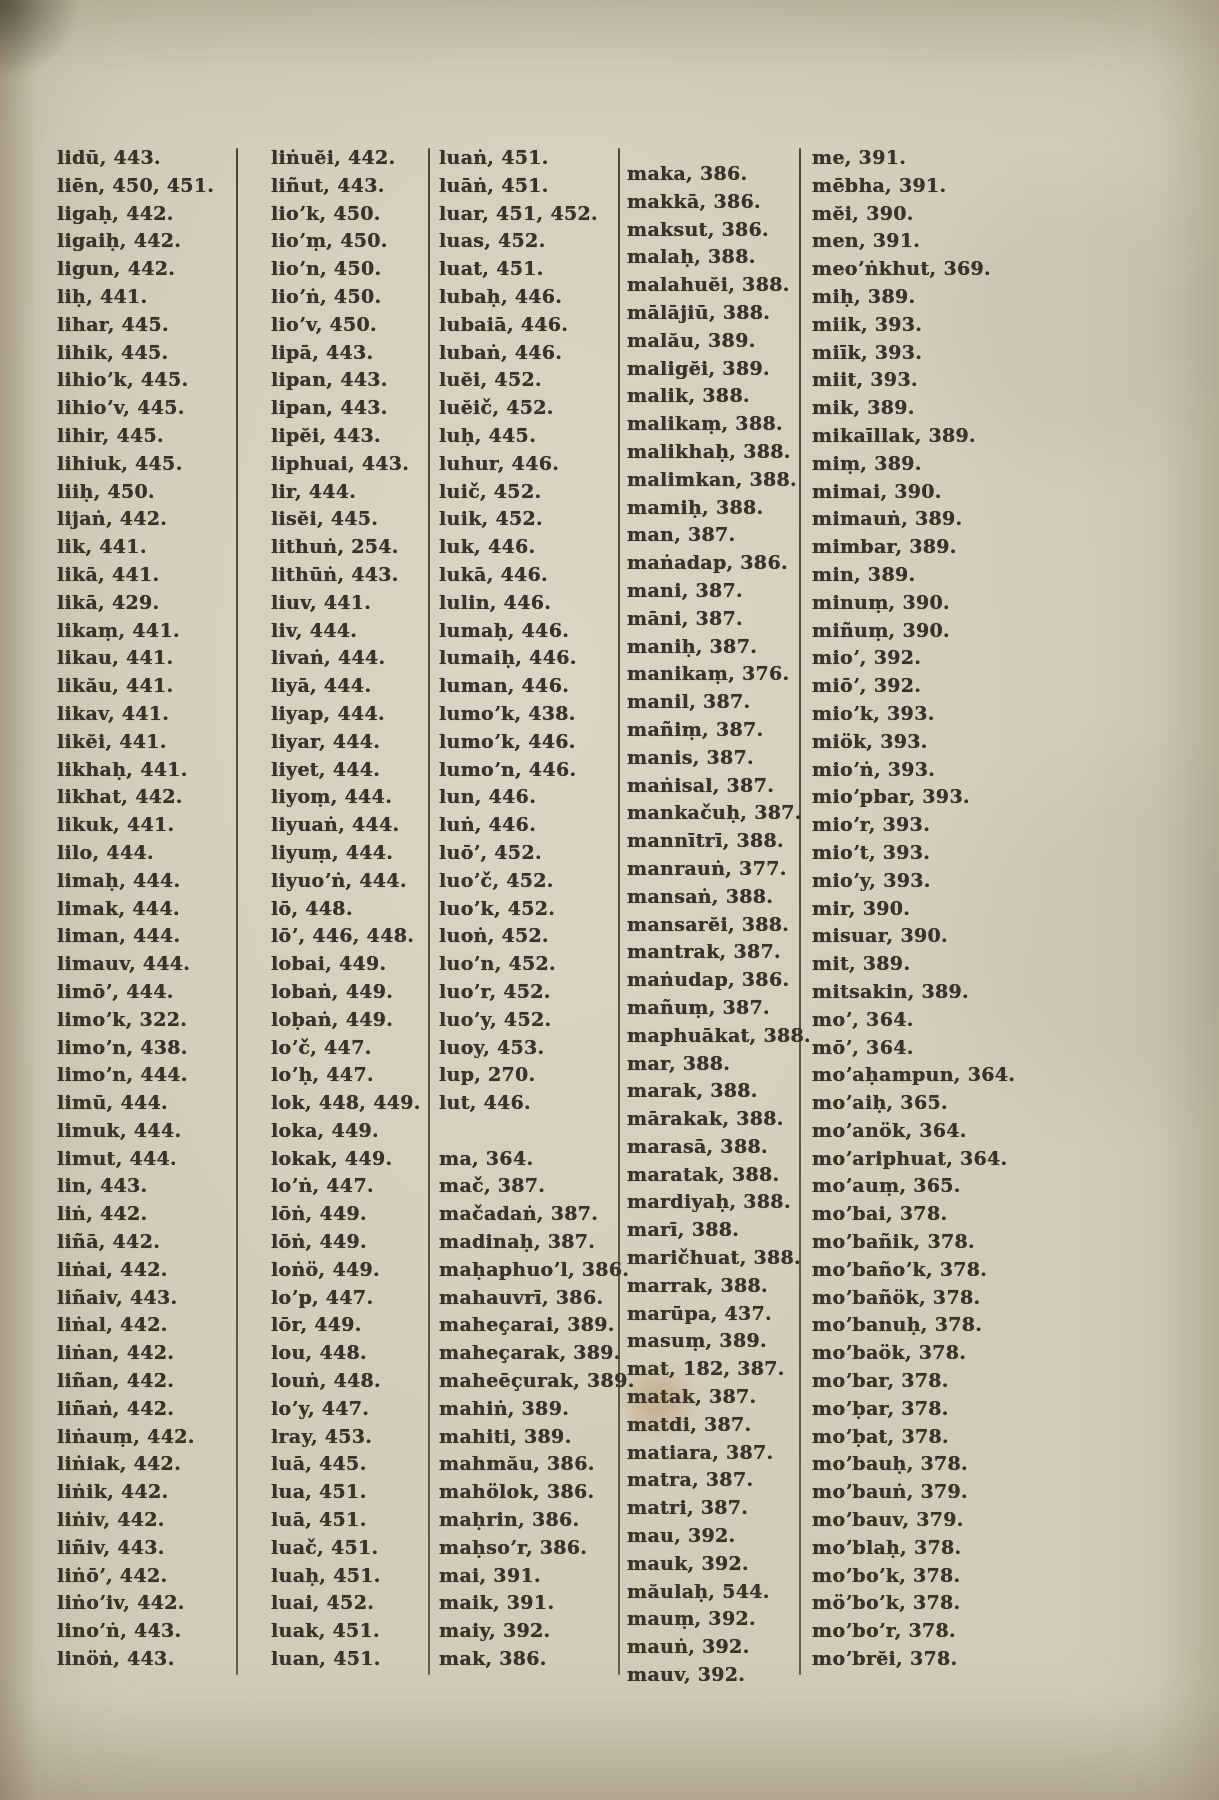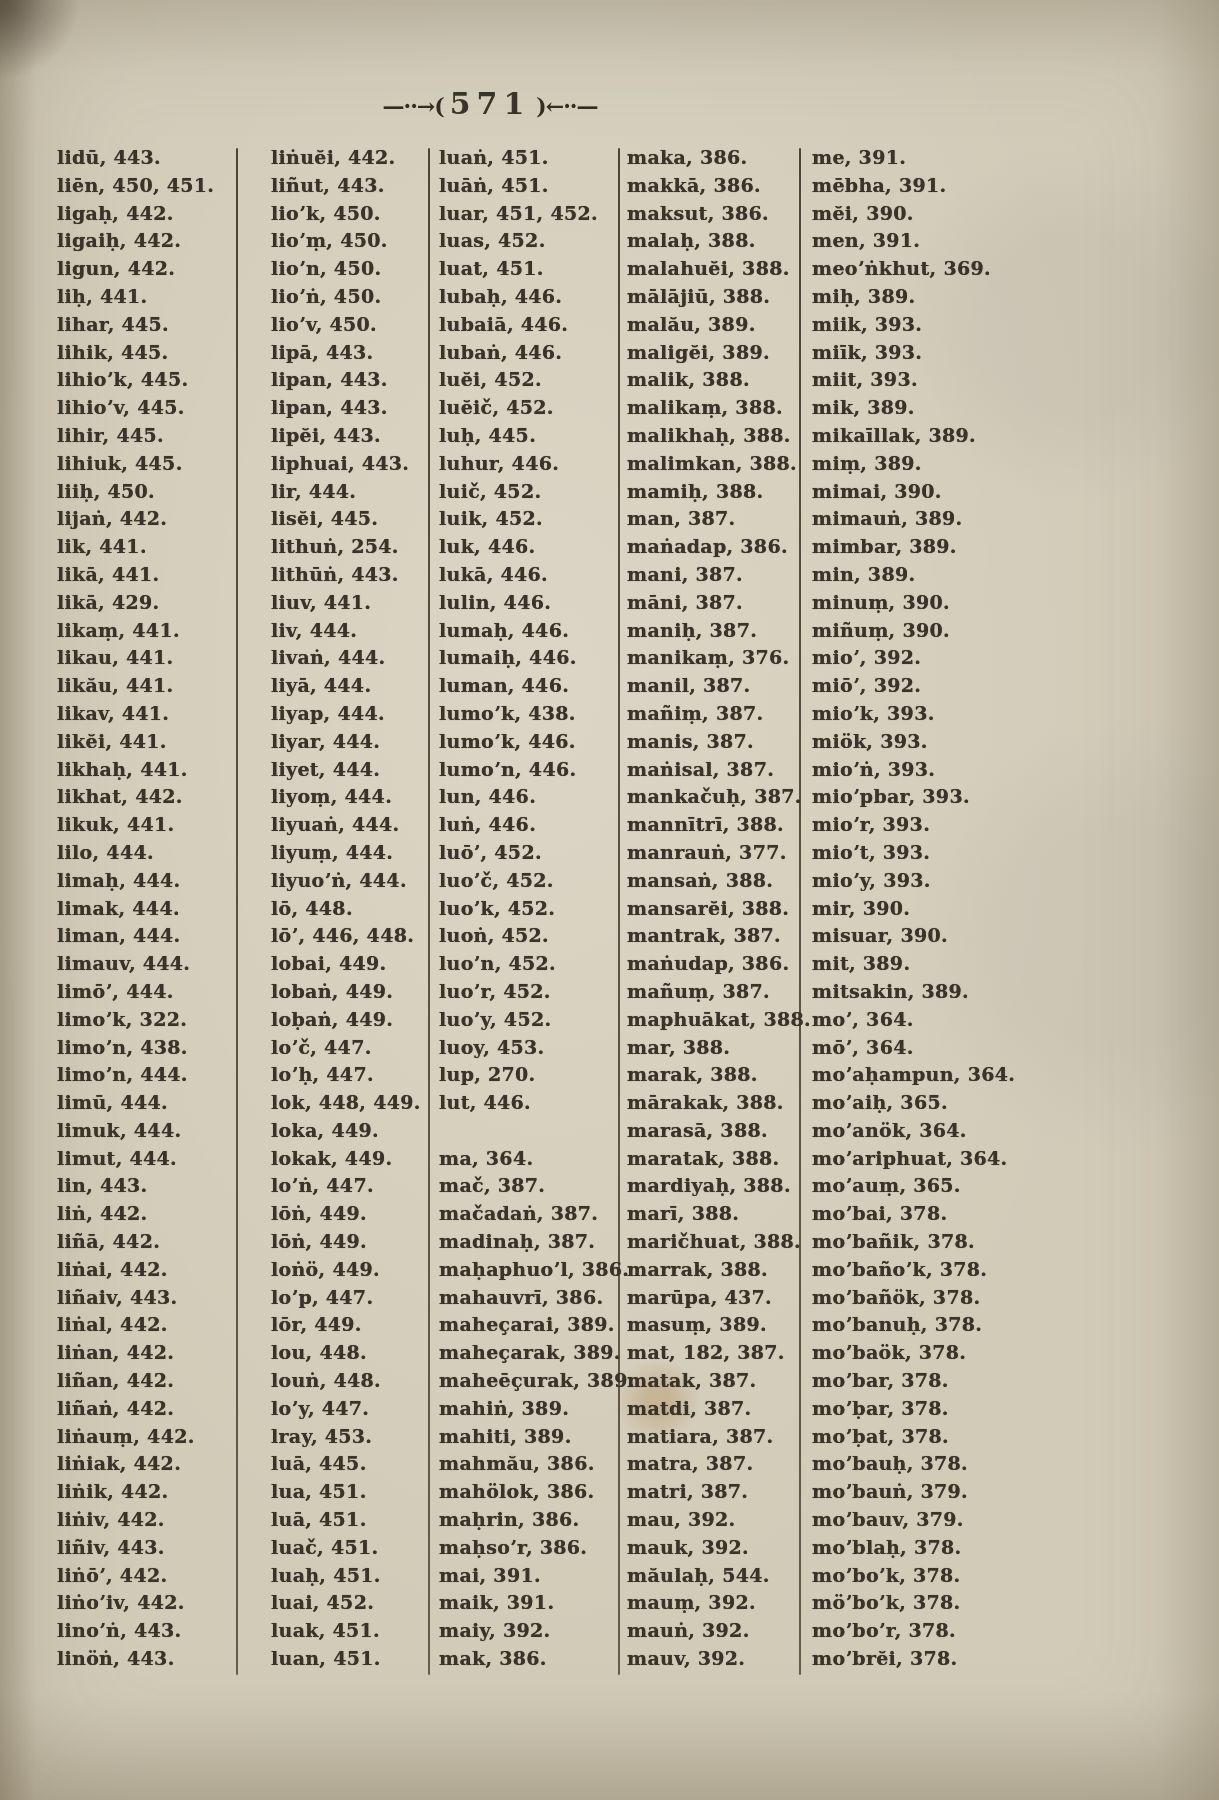--- a/index.html
+++ b/index.html
@@ -45,31 +45,28 @@
     background:linear-gradient(180deg, rgba(62,54,40,0.9), rgba(62,54,40,0.75));
     border-radius:1px;
   }
   .r1 { left:236px; }
   .r2 { left:428px; }
   .r3 { left:618px; }
   .r4 { left:799px; }
   .c1 { left:57px;  width:178px; }
   .c2 { left:259px; width:178px;margin-left:12px; }
   .c3 { left:439px; width:178px; }
-  .c4 { left:627px; width:172px; }
+  .c4 { left:627px; width:172px;margin-top:16px; }
   .c5 { left:812px; width:200px; }
 </style>
 </head>
 <body>
 
 <div class="page">
 
-  <div class="header">
-    <span class="orn">—··→(</span><span class="pagenum">571</span><span class="orn">)←··—</span>
-  </div>
 
   <div class="rule r1"></div>
   <div class="rule r2"></div>
   <div class="rule r3"></div>
   <div class="rule r4"></div>
 
   <div class="col c1">
       <div class="line">lidū, 443.</div>
       <div class="line">liēn, 450, 451.</div>
       <div class="line">ligaḥ, 442.</div>

